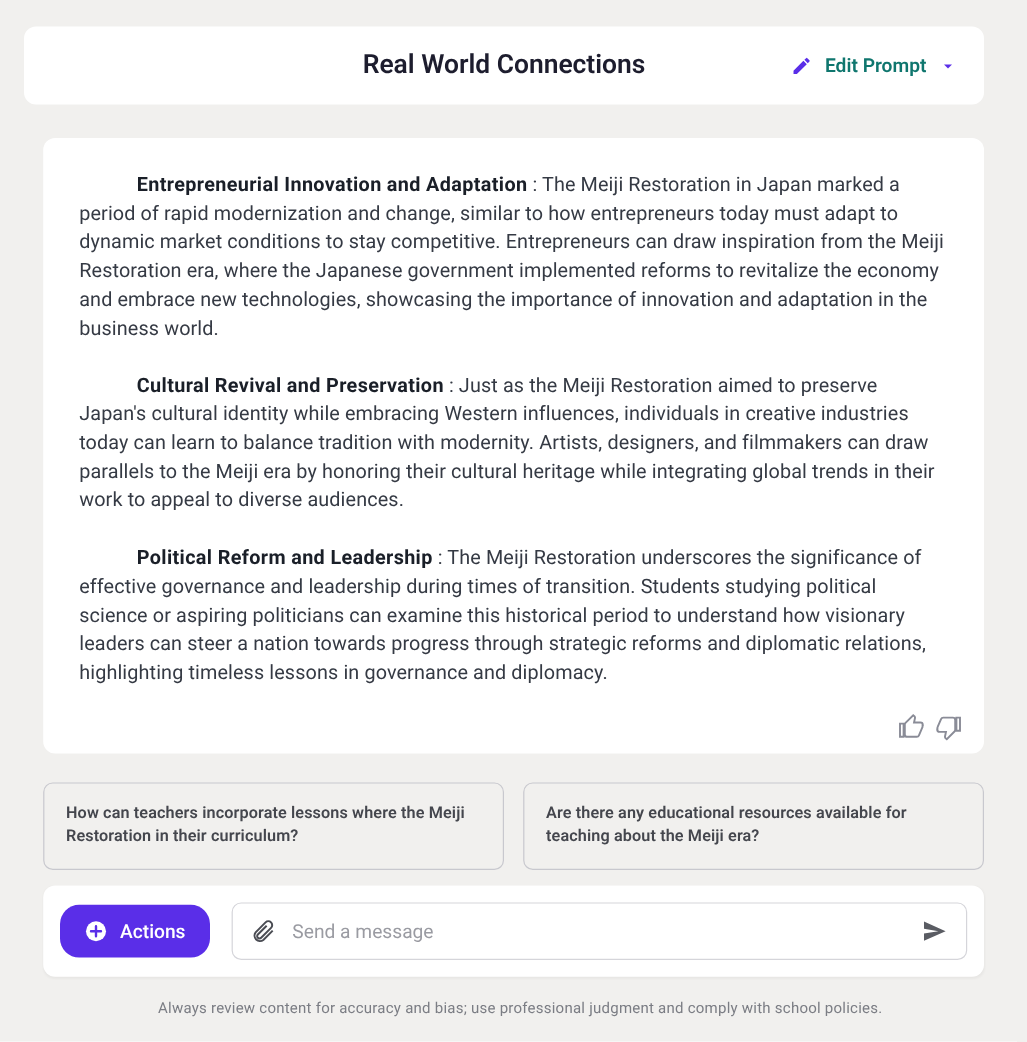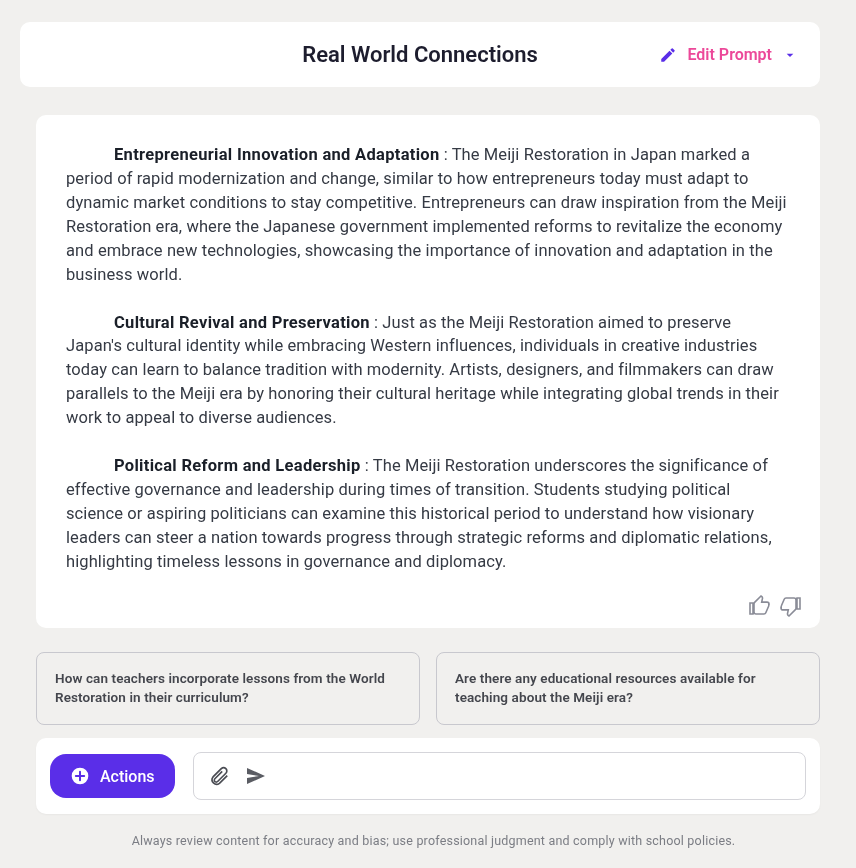--- a/index.html
+++ b/index.html
@@ -25,21 +25,21 @@
     font-size: 22px;
     font-weight: 600;
     color: #1d1d2e;
     text-align: center;
     flex: 1;
   }
   .edit-prompt {
     display: flex;
     align-items: center;
     gap: 10px;
-    color: #ec4899;
+    color: #0f766e;
     font-size: 16px;
     font-weight: 600;
     cursor: pointer;
     position: absolute;
     right: 22px;
   }
   .edit-prompt svg { fill: #5a2ee8; }
   .content-card {
     background: #ffffff;
     border-radius: 10px;
@@ -180,35 +180,36 @@
     <svg width="24" height="24" viewBox="0 0 24 24">
         <path d="M2 20h3V9H2v11zm19-9.9c0-1.1-.9-2-2-2h-5.3l.8-3.8v-.3c0-.4-.2-.8-.4-1.1L13 2 6.6 8.4c-.4.4-.6.9-.6 1.4V18c0 1.1.9 2 2 2h8c.8 0 1.5-.5 1.8-1.2l2.9-6.8c.1-.2.1-.5.1-.7v-1.2z" fill="none" stroke="#8a8c97" stroke-width="1.6"></path>
       </svg>
     <svg width="24" height="24" viewBox="0 0 24 24">
         <path d="M22 4h-3v11h3V4zM3 13.9c0 1.1.9 2 2 2h5.3l-.8 3.8v.3c0 .4.2.8.4 1.1L11 22l6.4-6.4c.4-.4.6-.9.6-1.4V6c0-1.1-.9-2-2-2H8c-.8 0-1.5.5-1.8 1.2L3.3 12c-.1.2-.1.5-.1.7v1.2z" fill="none" stroke="#8a8c97" stroke-width="1.6"></path>
       </svg>
   </div>
 </div>
 
 <div class="suggestions">
-  <button class="suggestion-btn">How can teachers incorporate lessons from the World Restoration in their curriculum?</button>
+  <button class="suggestion-btn">How can teachers incorporate lessons where the Meiji Restoration in their curriculum?</button>
   <button class="suggestion-btn">Are there any educational resources available for teaching about the Meiji era?</button>
 </div>
 
 <div class="input-bar">
   <button class="actions-btn">
     <svg width="20" height="20" viewBox="0 0 24 24">
         <circle cx="12" cy="12" r="10" fill="#ffffff"></circle>
         <path d="M12 7v10M7 12h10" stroke="#5a2ee8" stroke-width="2.4" stroke-linecap="round"></path>
       </svg>
     <span>Actions</span>
   </button>
   <div class="message-wrap">
     <svg class="attach-icon" width="22" height="22" viewBox="0 0 24 24" stroke-width="1.8">
         <path d="M21 11.5l-8.5 8.5a5 5 0 01-7-7l9-9a3.5 3.5 0 015 5l-9 9a2 2 0 01-3-3l8-8"></path>
       </svg>
+    <input class="message-input" type="text" placeholder="Send a message" style="">
     <svg class="send-icon" width="24" height="24" viewBox="0 0 24 24">
         <path d="M3 20l18-8L3 4v6l12 2-12 2v6z"></path>
       </svg>
   </div>
 </div>
 
 <div class="disclaimer">Always review content for accuracy and bias; use professional judgment and comply with school policies.</div>
 
 </body></html>

